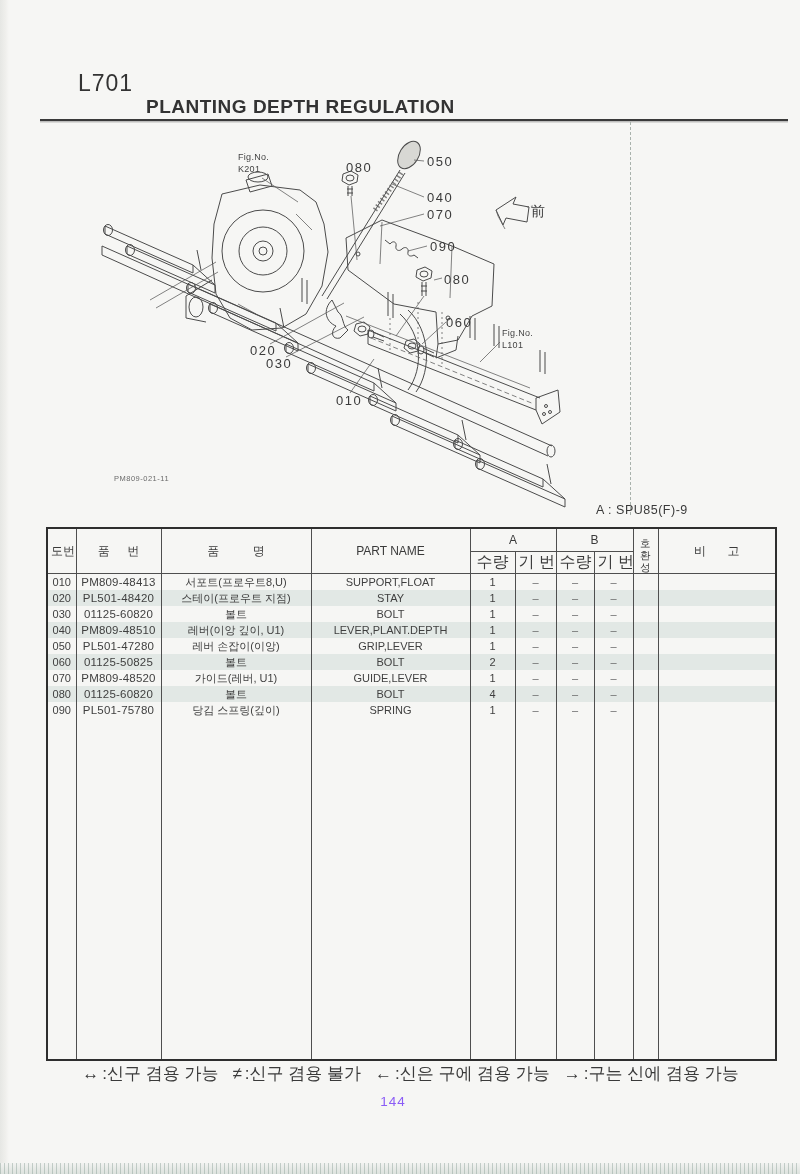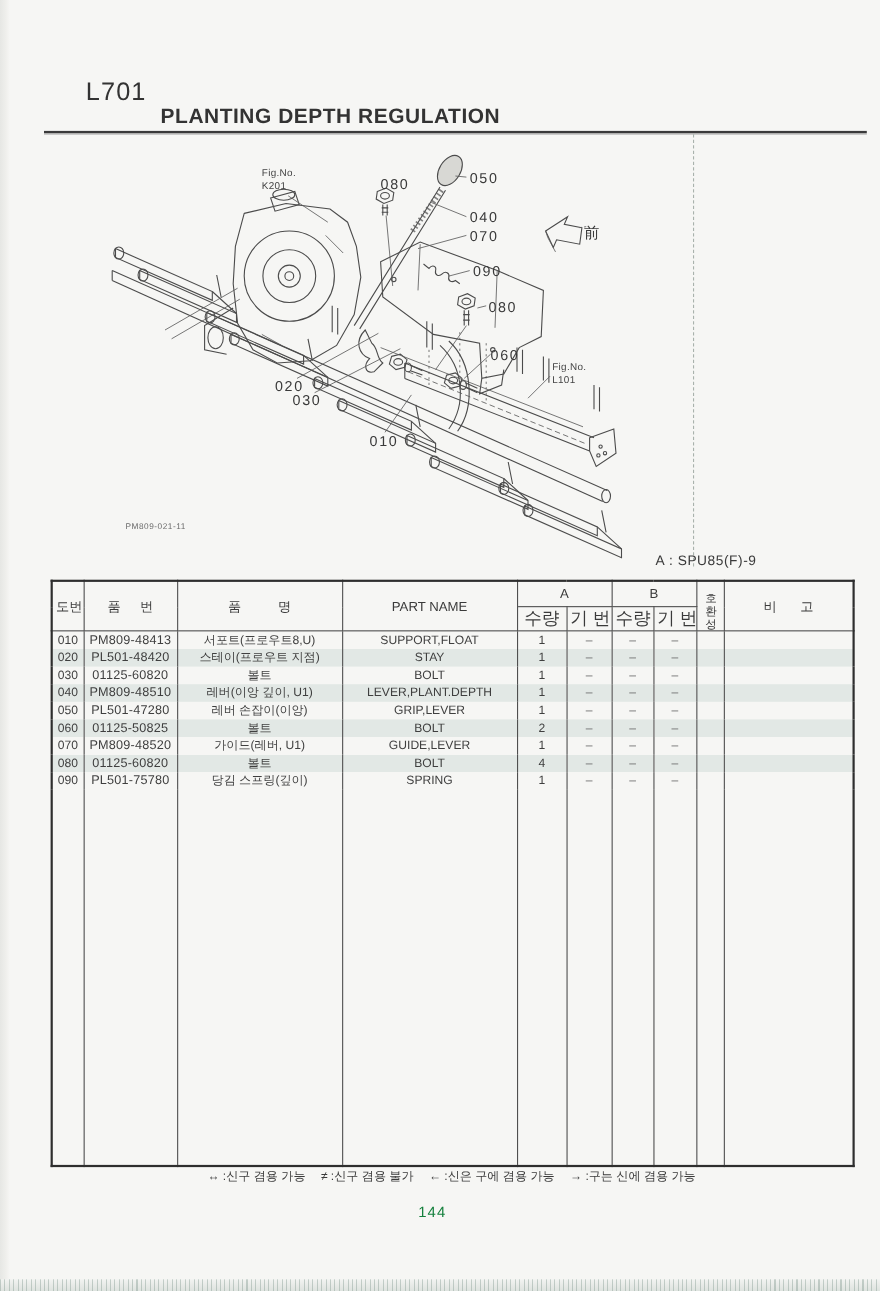--- a/index.html
+++ b/index.html
@@ -50,24 +50,24 @@
   #parts-table td.pn{font-size:11.5px;letter-spacing:.2px;}
   #parts-table td.dash{color:#6b6b6b;}
   .ws-name{word-spacing:30px;}
   .ws-pno{word-spacing:14px;}
   .ws-bigo{word-spacing:18px;}
   .vert{writing-mode:vertical-rl;text-orientation:upright;font-size:10.5px;
     letter-spacing:1px;line-height:1;display:inline-block;}
   #parts-table tr.filler td{height:341px;}
   
   .legend{position:absolute;left:46px;top:1062px;width:729px;display:flex;
-    justify-content:center;gap:14px;font-size:11px;color:#3a3a3a;}
+    justify-content:center;gap:14px;font-size:17px;color:#3a3a3a;}
   .legend .sym{margin-right:3px;}
   .page-num{position:absolute;left:0;top:1094px;width:786px;text-align:center;
-    font-size:13.5px;color:#15803d;letter-spacing:1px;}
+    font-size:13.5px;color:#8b5cf6;letter-spacing:1px;}
 </style>
 </head>
 <body>
 
 <div id="page">
   <div class="scan-left"></div>
 
   <div class="hdr-code">L701</div>
   <div class="hdr-en">PLANTING DEPTH REGULATION</div>
   <div class="hdr-rule"></div>

